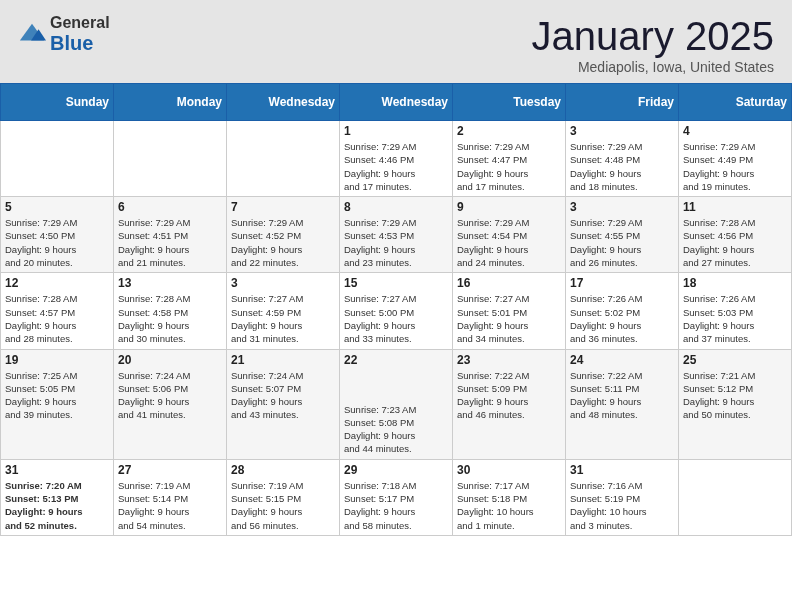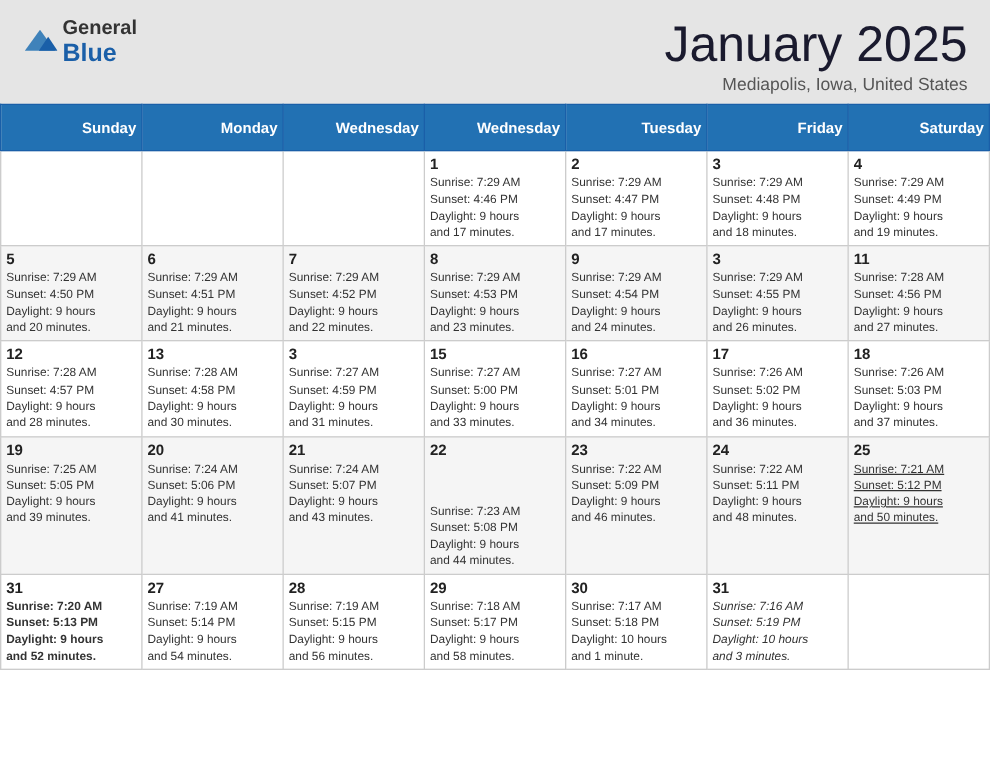--- a/index.html
+++ b/index.html
@@ -306,21 +306,21 @@
           </td>
           <td>
             <span class="day-number">24</span>
             <div class="day-info" style="white-space: pre-line;">Sunrise: 7:22 AM
 Sunset: 5:11 PM
 Daylight: 9 hours
 and 48 minutes.</div>
           </td>
           <td>
             <span class="day-number">25</span>
-            <div class="day-info" style="white-space: pre-line; text-decoration: underline;">Sunrise: 7:21 AM
+            <div class="day-info" style="white-space: pre-line;">Sunrise: 7:21 AM
 Sunset: 5:12 PM
 Daylight: 9 hours
 and 50 minutes.</div>
           </td>
         </tr>
         <tr>
           <td>
             <span class="day-number">31</span>
             <div class="day-info" style="white-space: pre-line; font-weight: bold;">Sunrise: 7:20 AM
 Sunset: 5:13 PM
@@ -350,21 +350,21 @@
           </td>
           <td>
             <span class="day-number">30</span>
             <div class="day-info" style="white-space: pre-line;">Sunrise: 7:17 AM
 Sunset: 5:18 PM
 Daylight: 10 hours
 and 1 minute.</div>
           </td>
           <td>
             <span class="day-number">31</span>
-            <div class="day-info" style="white-space: pre-line; font-style: italic;">Sunrise: 7:16 AM
+            <div class="day-info" style="white-space: pre-line;">Sunrise: 7:16 AM
 Sunset: 5:19 PM
 Daylight: 10 hours
 and 3 minutes.</div>
           </td>
           <td class="empty-cell"></td>
         </tr>
       </tbody>
   </table>
 </div>
 

